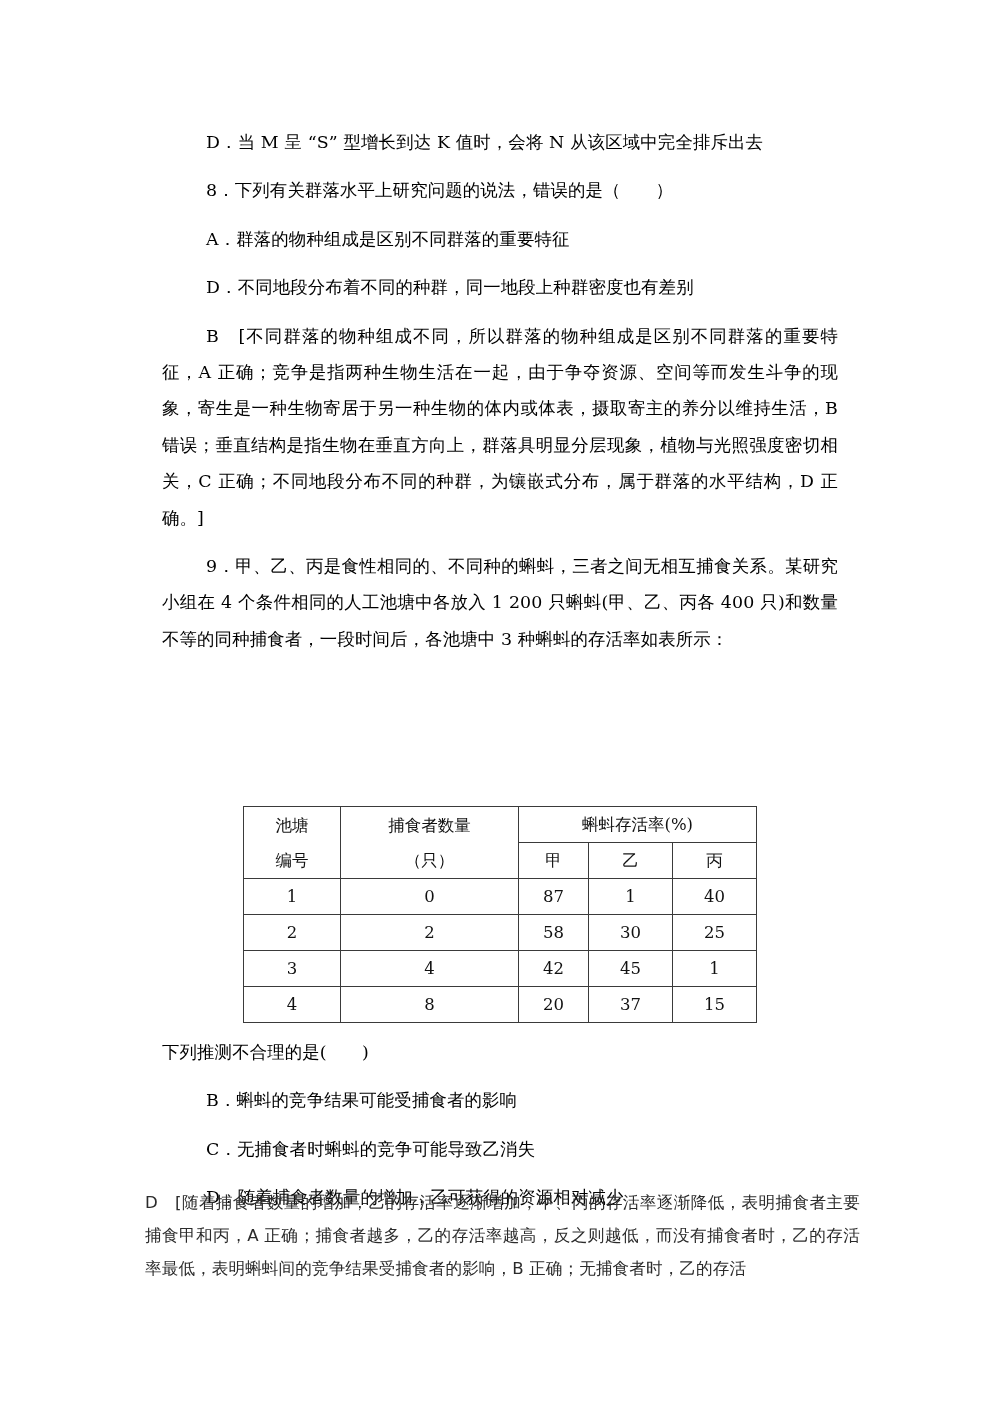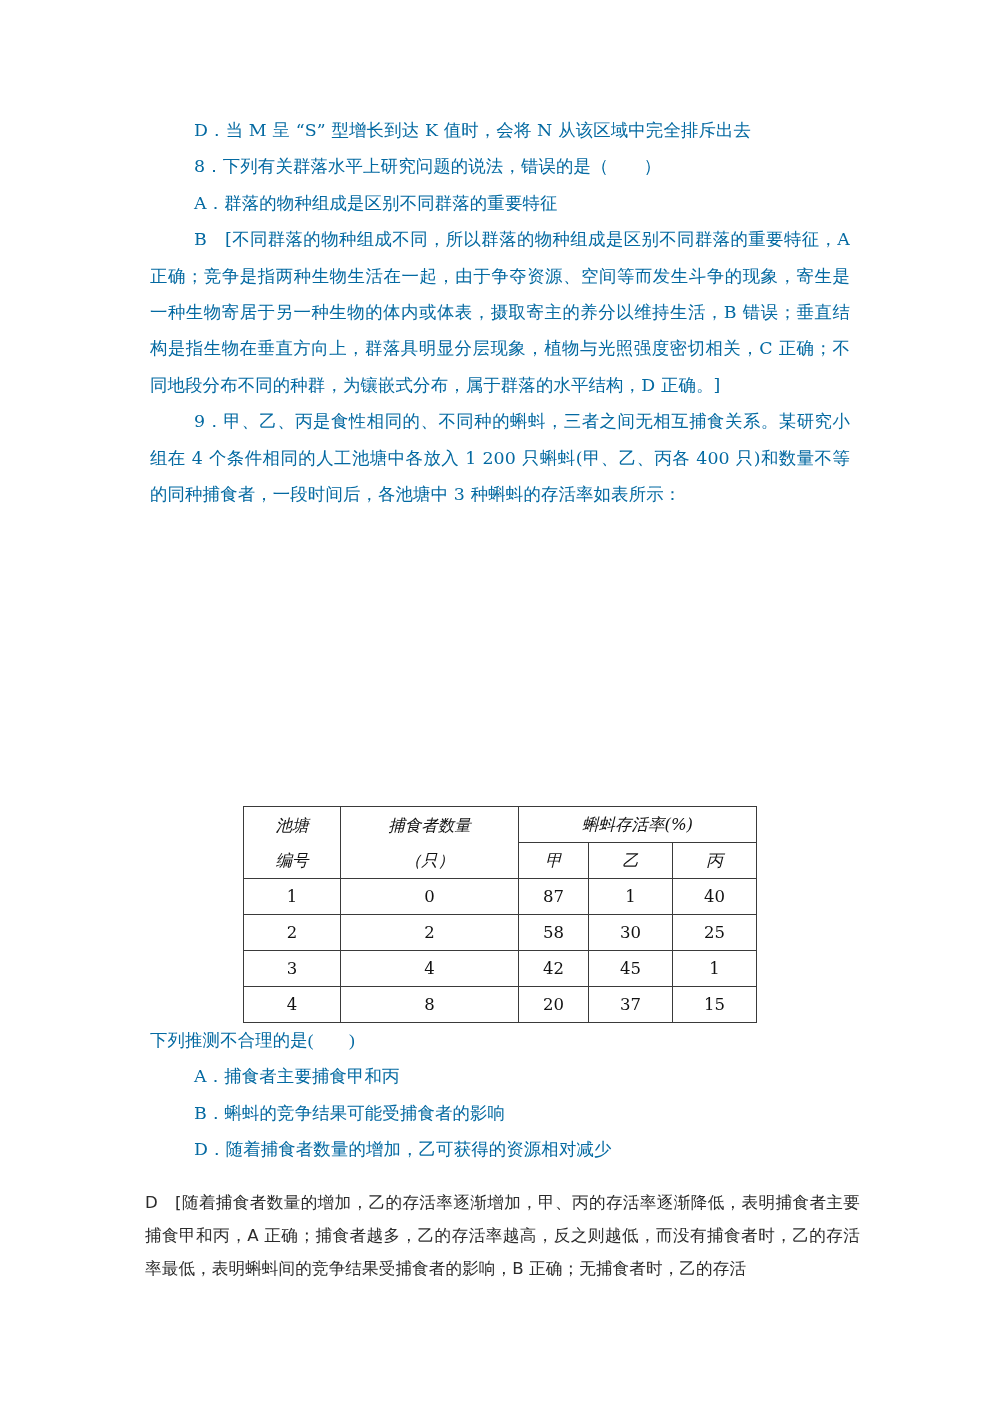--- a/index.html
+++ b/index.html
@@ -27,40 +27,39 @@
 
   
   .content {
     position: absolute;
     left: 150px;
     top: 112px;
     width: 700px;
   }
 
   p.line {
-    margin: 0;
+    margin: 12px;
     font-size: 17.4px;
     line-height: 36.4px;
     letter-spacing: 0.15px;
     text-align: justify;
     text-justify: inter-ideograph;
-    color: #0369a1;
+    color: #000000;
     font-family: "DejaVu Serif", "Liberation Serif", serif;
   }
 
   
   p.indent {
     text-indent: 44px;
   }
   p.indent-opt {
     text-indent: 44px;
   }
   p.noindent {
     text-indent: 0;
-    font-family: Liberation Serif, serif;
   }
 
   
   p.explain {
     text-indent: 44px;
   }
 
   
   .table-wrap {
     position: absolute;
@@ -81,21 +80,20 @@
     text-align: center;
     vertical-align: middle;
     padding: 0;
     height: 35px;
     line-height: 35px;
     font-size: 16.5px;
   }
   table.data td.hcell {
     height: 35px;
     line-height: 35px;
-    font-style: italic;
   }
   table.data td.num {
     font-family: "DejaVu Serif", "Liberation Serif", serif;
   }
   .col-a { width: 97px; }
   .col-b { width: 178px; }
   .col-c { width: 70px; }
   .col-d { width: 84px; }
   .col-e { width: 84px; }
 
@@ -129,20 +127,21 @@
 <div class="page">
 
   <div class="content">
 
     <p class="line indent-opt">D．当 M 呈 “S” 型增长到达 K 值时，会将 N 从该区域中完全排斥出去</p>
 
 
     <p class="line indent">8．下列有关群落水平上研究问题的说法，错误的是（　　）</p>
 
     <p class="line indent-opt">A．群落的物种组成是区别不同群落的重要特征</p>
+    <p class="line indent-opt">D．不同地段分布着不同的种群，同一地段上种群密度也有差别</p>
 
     <p class="line explain">B　[不同群落的物种组成不同，所以群落的物种组成是区别不同群落的重要特征，A 正确；竞争是指两种生物生活在一起，由于争夺资源、空间等而发生斗争的现象，寄生是一种生物寄居于另一种生物的体内或体表，摄取寄主的养分以维持生活，B 错误；垂直结构是指生物在垂直方向上，群落具明显分层现象，植物与光照强度密切相关，C 正确；不同地段分布不同的种群，为镶嵌式分布，属于群落的水平结构，D 正确。]</p>
 
     <p class="line indent">9．甲、乙、丙是食性相同的、不同种的蝌蚪，三者之间无相互捕食关系。某研究小组在 4 个条件相同的人工池塘中各放入 1 200 只蝌蚪(甲、乙、丙各 400 只)和数量不等的同种捕食者，一段时间后，各池塘中 3 种蝌蚪的存活率如表所示：</p>
 
   </div>
 
   <div class="table-wrap">
     <table class="data">
       <colgroup>
@@ -198,22 +197,22 @@
           <td class="num">37</td>
           <td class="num">15</td>
         </tr>
       </tbody>
     </table>
   </div>
 
   <div class="content" style="top:1022px;">
     <p class="line noindent">下列推测不合理的是(　　)</p>
 
-    <p class="line indent-opt">A．捕食者主要捕食甲和丙</p>
     <p class="line indent-opt">B．蝌蚪的竞争结果可能受捕食者的影响</p>
+    <p class="line indent-opt">C．无捕食者时蝌蚪的竞争可能导致乙消失</p>
     <p class="line indent-opt">D．随着捕食者数量的增加，乙可获得的资源相对减少</p>
   </div>
 
   <div class="tail">
     <p class="tailline">D　[随着捕食者数量的增加，乙的存活率逐渐增加，甲、丙的存活率逐渐降低，表明捕食者主要捕食甲和丙，A 正确；捕食者越多，乙的存活率越高，反之则越低，而没有捕食者时，乙的存活率最低，表明蝌蚪间的竞争结果受捕食者的影响，B 正确；无捕食者时，乙的存活</p>
   </div>
 
 </div>
 
 </body></html>

